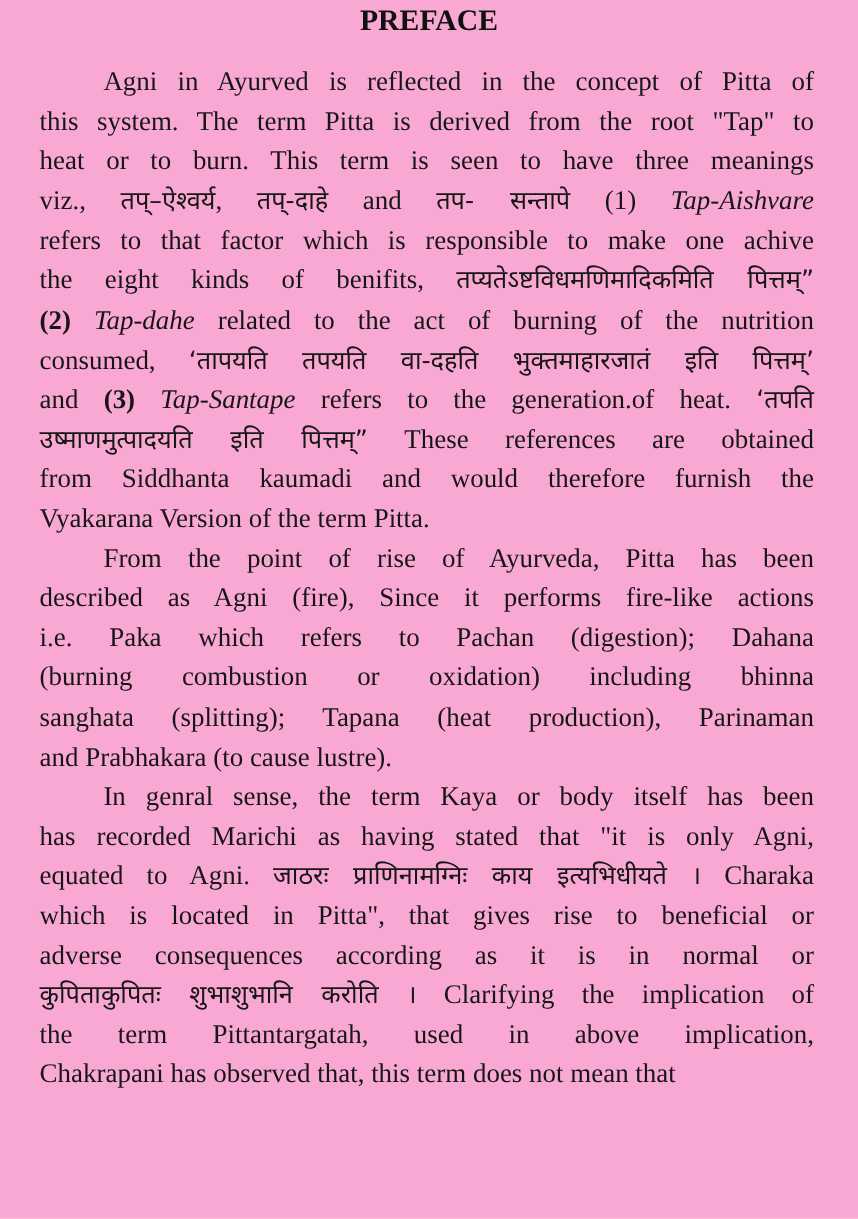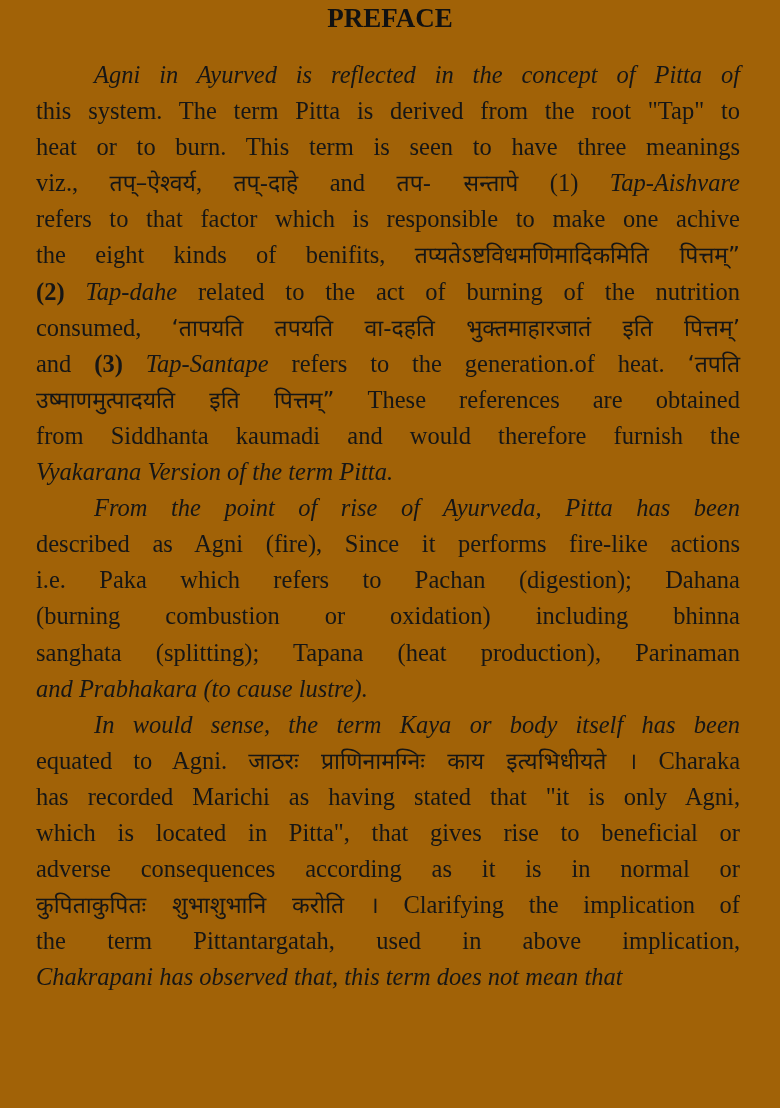--- a/index.html
+++ b/index.html
@@ -1,35 +1,35 @@
 <!DOCTYPE html>
 <html><head>
 <meta charset="utf-8">
 <style>
   html, body { margin: 0; padding: 0; background: #ffffff; }
   body { width: 780px; height: 1108px; overflow: hidden; position: relative; }
   .page {
     position: absolute; left: 0; top: 0; width: 780px; height: 1108px;
-    background: #a16207;
+    background: #f9a8d4;
     font-family: "Liberation Serif", "DejaVu Serif", serif;
     color: #161616;
   }
   .title {
     position: absolute; top: 2px; left: 0; width: 780px; text-align: center;
     font-weight: bold; font-size: 27px; letter-spacing: 0px; line-height: 32px;
     color: #111;
   }
   .lines { position: absolute; left: 36px; top: 57px; width: 704px; }
   .line {
     height: 36.1px; line-height: 36px; font-size: 24.5px;
     white-space: nowrap; text-align: justify; text-align-last: justify;
     overflow: visible;
   }
-  .line.last { text-align-last: left; font-style: italic; }
-  .line.indent { padding-left: 58px; font-style: italic; }
+  .line.last { text-align-last: left; }
+  .line.indent { padding-left: 58px; }
   .deva { font-family: "DejaVu Sans", "Liberation Sans", sans-serif; font-size: 23px; }
   .bi { font-weight: normal; font-style: italic; }
   .b { font-weight: bold; }
 </style>
 </head>
 <body>
 
 <div class="page">
   <div class="title">PREFACE</div>
   <div class="lines" id="lines">
@@ -49,23 +49,23 @@
       </div>
       <div>
         <div class="line indent"><span>From the point of rise of Ayurveda, </span><span class="i">Pitta</span><span> has been</span></div>
         <div class="line"><span>described as </span><span class="i">Agni</span><span> (fire), Since it performs fire-like actions</span></div>
         <div class="line"><span>i.e. </span><span class="i">Paka</span><span> which refers to </span><span class="i">Pachan</span><span> (digestion); </span><span class="i">Dahana</span></div>
         <div class="line"><span>(burning combustion or oxidation) including </span><span class="i">bhinna</span></div>
         <div class="line"><span class="i">sanghata</span><span> (splitting); </span><span class="i">Tapana</span><span> (heat production), </span><span class="i">Parinaman</span></div>
         <div class="line last"><span>and </span><span class="i">Prabhakara</span><span> (to cause lustre).</span></div>
       </div>
       <div>
-        <div class="line indent"><span>In would sense, the term </span><span class="i">Kaya</span><span> or body itself has been</span></div>
+        <div class="line indent"><span>In genral sense, the term </span><span class="i">Kaya</span><span> or body itself has been</span></div>
+        <div class="line"><span>has recorded Marichi as having stated that "it is only </span><span class="i">Agni,</span></div>
         <div class="line"><span>equated to </span><span class="i">Agni.</span><span> </span><span class="deva">जाठरः प्राणिनामग्निः काय इत्यभिधीयते ।</span><span> Charaka</span></div>
-        <div class="line"><span>has recorded Marichi as having stated that "it is only </span><span class="i">Agni,</span></div>
         <div class="line"><span>which is located in </span><span class="i">Pitta",</span><span> that gives rise to beneficial or</span></div>
         <div class="line"><span>adverse consequences according as it is in normal or</span></div>
         <div class="line"><span class="deva">कुपिताकुपितः शुभाशुभानि करोति ।</span><span> Clarifying the implication of</span></div>
         <div class="line"><span>the term </span><span class="i">Pittantargatah,</span><span> used in above implication,</span></div>
         <div class="line last"><span>Chakrapani has observed that, this term does not mean that</span></div>
       </div>
     </div>
 </div>
 
 </body></html>

